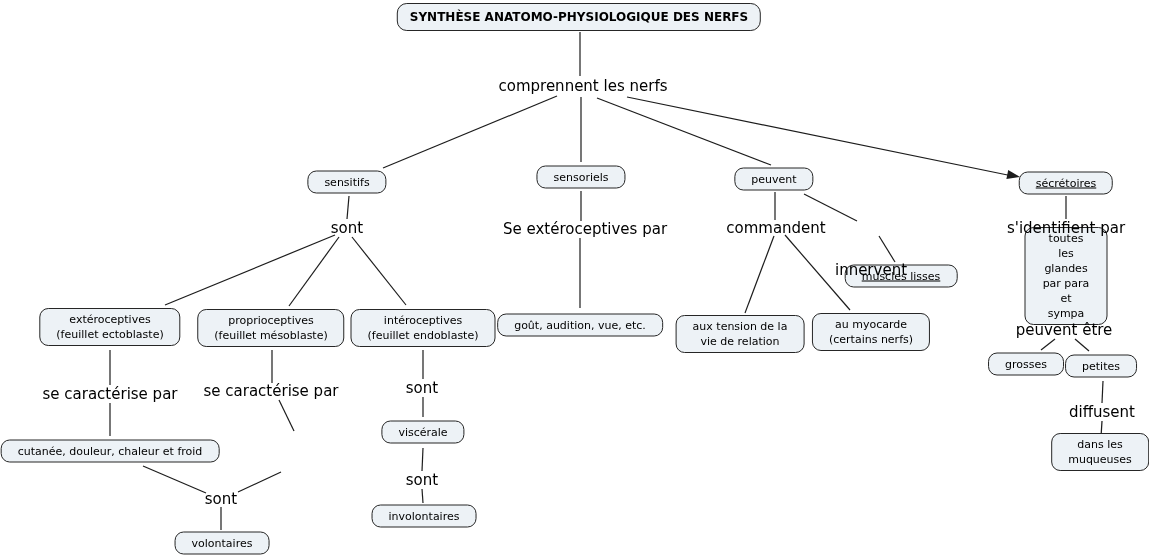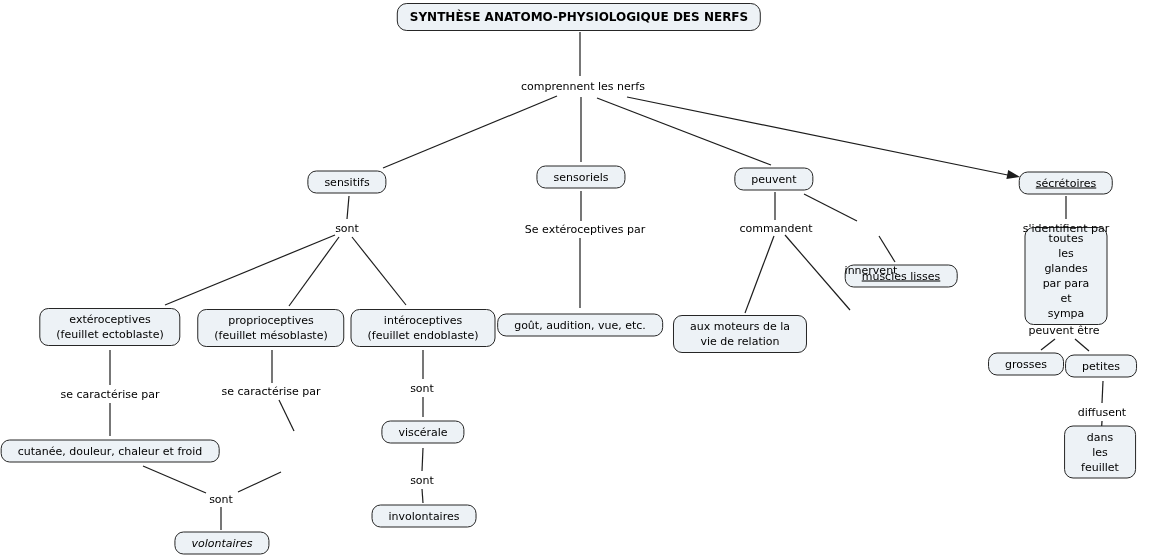--- a/index.html
+++ b/index.html
@@ -31,21 +31,21 @@
     font-weight: bold;
     font-size: 12px;
     line-height: 16px;
     padding: 5px 12px;
     border-radius: 10px;
     white-space: nowrap;
   }
   .link-label {
     position: absolute;
     transform: translate(-50%, -50%);
-    font-size: 11px;
+    font-size: 15px;
     line-height: 13px;
     white-space: nowrap;
     text-align: center;
   }
 </style>
 </head>
 <body>
 
 <div class="canvas">
 
@@ -93,30 +93,32 @@
   <div class="node" style="left:581px; top:177px;">sensoriels</div>
   <div class="node" style="left:774px; top:179px;">peuvent</div>
   <div class="node" style="left:1066px; top:183px;text-decoration:underline;">sécrétoires</div>
   <div class="node" style="left:110px; top:327px;">extéroceptives
 (feuillet ectoblaste)</div>
   <div class="node" style="left:271px; top:328px;">proprioceptives
 (feuillet mésoblaste)</div>
   <div class="node" style="left:423px; top:328px;">intéroceptives
 (feuillet endoblaste)</div>
   <div class="node" style="left:580px; top:325px;">goût, audition, vue, etc.</div>
-  <div class="node" style="left:740px; top:334px;">aux moteurs de la
+  <div class="node" style="left:740px; top:334px;">aux tension de la
 vie de relation</div>
+  <div class="node" style="left:871px; top:332px;">au myocarde
+(certains nerfs)</div>
   <div class="node" style="left:901px; top:276px;text-decoration:underline;">muscles lisses</div>
   <div class="node" style="left:1066px; top:276px;">toutes les glandes
 par para et sympa</div>
   <div class="node" style="left:1026px; top:364px;">grosses</div>
   <div class="node" style="left:1101px; top:366px;">petites</div>
-  <div class="node" style="left:1100px; top:452px;">dans les feuillet</div>
+  <div class="node" style="left:1100px; top:452px;">dans les muqueuses</div>
   <div class="node" style="left:110px; top:451px;">cutanée, douleur, chaleur et froid</div>
-  <div class="node" style="left:222px; top:543px;font-style:italic;">volontaires</div>
+  <div class="node" style="left:222px; top:543px;">volontaires</div>
   <div class="node" style="left:423px; top:432px;">viscérale</div>
   <div class="node" style="left:424px; top:516px;">involontaires</div>
 
   <div class="link-label" style="left:583px; top:86px;">comprennent les nerfs</div>
   <div class="link-label" style="left:347px; top:228px;">sont</div>
   <div class="link-label" style="left:585px; top:229px;">Se extéroceptives par</div>
   <div class="link-label" style="left:776px; top:228px;">commandent</div>
   <div class="link-label" style="left:871px; top:228px;margin-top:42px;">innervent</div>
   <div class="link-label" style="left:1066px; top:228px;">s'identifient par</div>
   <div class="link-label" style="left:110px; top:394px;">se caractérise par</div>

